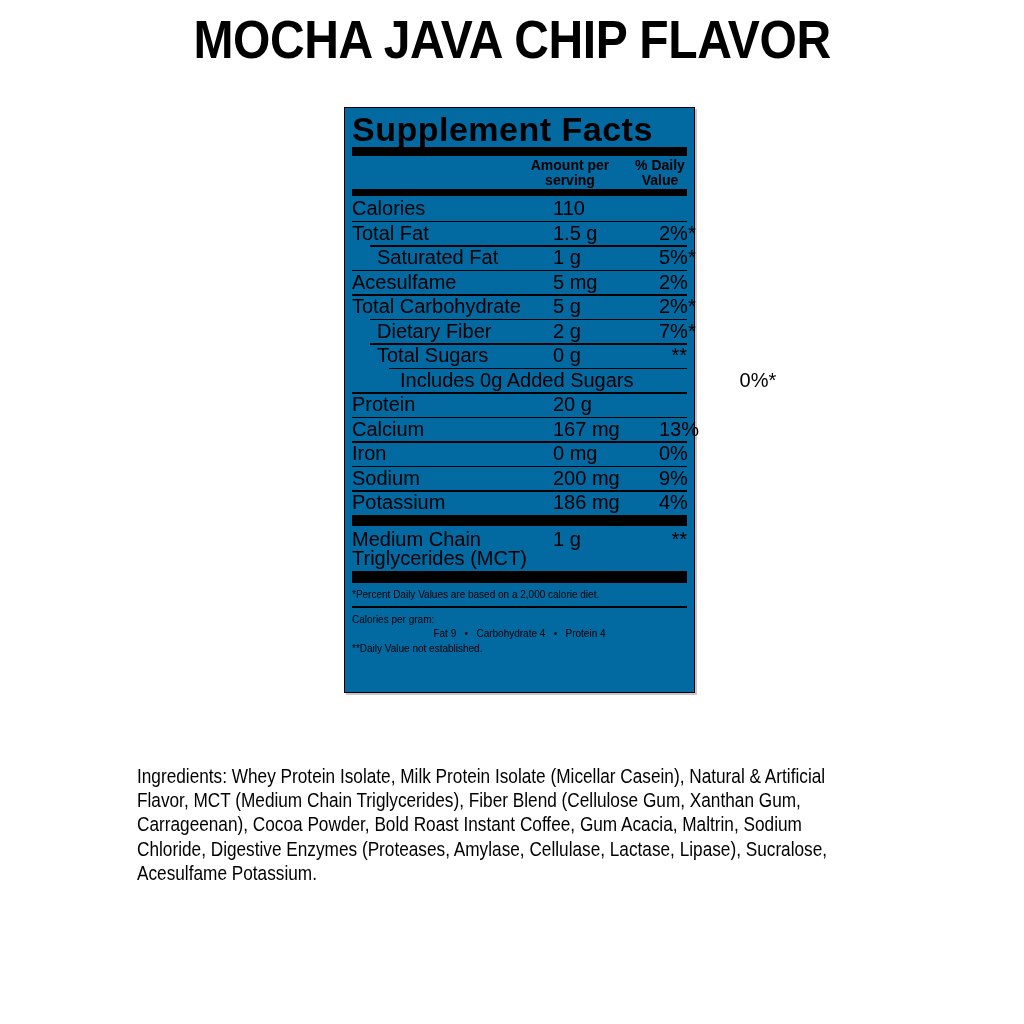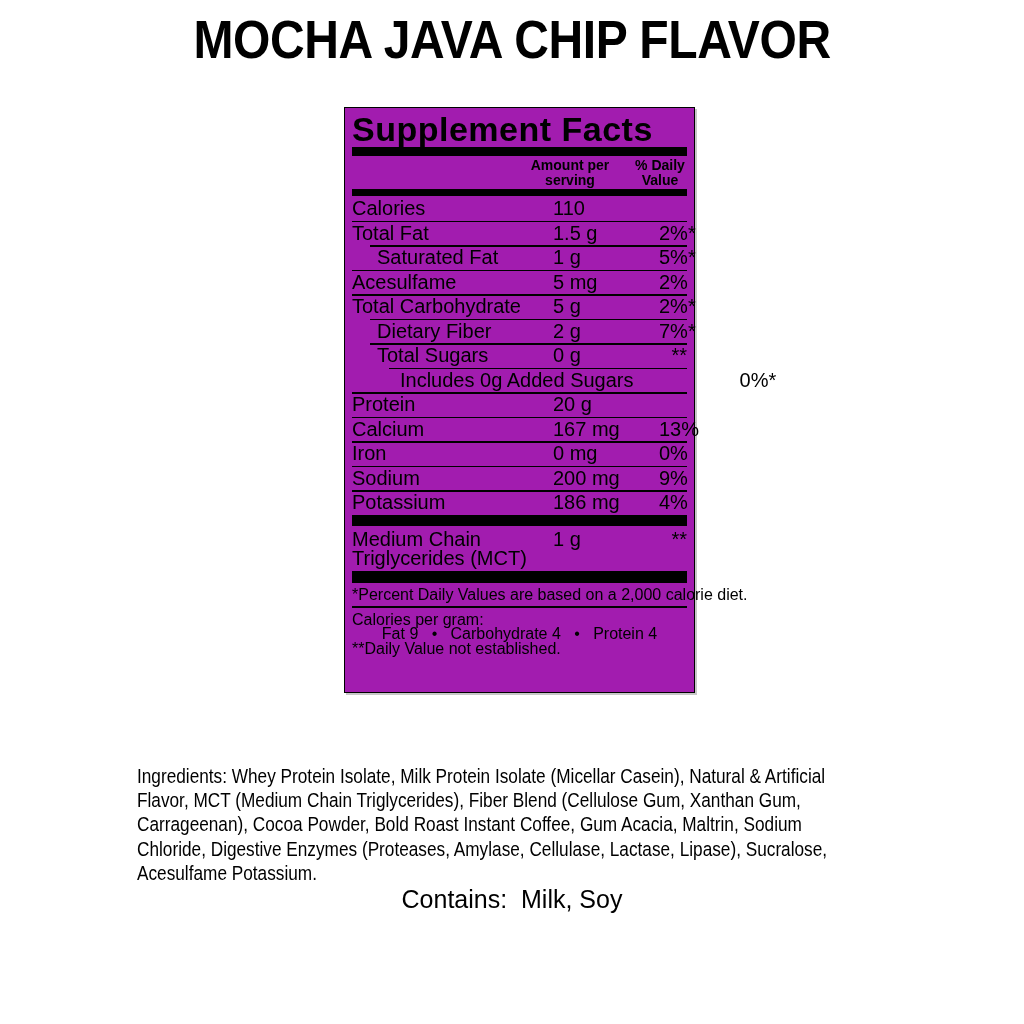--- a/index.html
+++ b/index.html
@@ -6,21 +6,21 @@
   .page{position:relative;width:1024px;height:1024px;background:#fff;color:#000;
         font-family:"Liberation Sans",sans-serif;}
 
   
   .title-wrap{position:absolute;top:10px;left:0;width:100%;text-align:center;}
   .title-text{display:inline-block;font-size:54px;font-weight:bold;line-height:1.1;
               transform:scaleX(.89);white-space:nowrap;letter-spacing:-.5px;}
 
   
   .facts{position:absolute;left:344px;top:107px;width:351px;height:586px;
-         box-sizing:border-box;border:1.5px solid #000;padding:0 7px;background:#a21caf;
+         box-sizing:border-box;border:1.5px solid #000;padding:0 7px;background:#0369a1;
          box-shadow:2px 2px 0 rgba(130,130,130,.45);}
   .sf-heading{font-size:34px;font-weight:bold;letter-spacing:.5px;margin:3px 0 0;
               line-height:36px;white-space:nowrap;}
   .serving{font-size:16.5px;line-height:19px;margin:1px 0 2px;white-space:pre-wrap;}
 
   .bar{background:#000;}
   .bar1{height:9px;}
   .bar2{height:7px;}
   .bar3{height:11px;}
   .bar4{height:12px;}
@@ -34,21 +34,21 @@
   #rows .row::before{content:"";position:absolute;top:0;left:var(--ll,0);right:0;height:1.5px;background:#000;}
   #rows .row:first-child::before{display:none;}
   .indent1{--ll:18px;} .indent1 .nm{padding-left:25px;}
   .indent2{--ll:37px;} .indent2 .nm{padding-left:48px;}
   .nm{flex:0 0 201px;box-sizing:border-box;white-space:nowrap;}
   .amt{flex:0 0 106px;}
   .dv{margin-left:auto;text-align:right;white-space:nowrap;}
   .mct{padding:4px 0 3px;line-height:19px;}
   .mct .nm{white-space:normal;}
 
-  .fn{font-size:16px;line-height:13.5px;margin:0;white-space:pre;}
+  .fn{font-size:10px;line-height:13.5px;margin:0;white-space:pre;}
   .fn-percent{padding:5px 0 5px;}
   .thin{height:1.5px;background:#000;}
   .cpg-label{padding-top:5px;}
   .cpg-values{text-align:center;padding:1px 0;}
   .fn-est{padding-bottom:2px;}
 
   
   .ingredients{position:absolute;left:137px;top:764px;font-size:20.5px;line-height:24.2px;
                transform:scaleX(.84);transform-origin:0 0;}
   .ingredients div{white-space:nowrap;}
@@ -164,15 +164,14 @@
   </section>
 
   <div class="ingredients" id="ingredients">
       <div>Ingredients: Whey Protein Isolate, Milk Protein Isolate (Micellar Casein), Natural &amp; Artificial</div>
       <div>Flavor, MCT (Medium Chain Triglycerides), Fiber Blend (Cellulose Gum, Xanthan Gum,</div>
       <div>Carrageenan), Cocoa Powder, Bold Roast Instant Coffee, Gum Acacia, Maltrin, Sodium</div>
       <div>Chloride, Digestive Enzymes (Proteases, Amylase, Cellulase, Lactase, Lipase), Sucralose,</div>
       <div>Acesulfame Potassium.</div>
     </div>
 
-  <div class="contains">Contains:  Milk, Soy</div>
 
 </div>
 
 </body></html>

